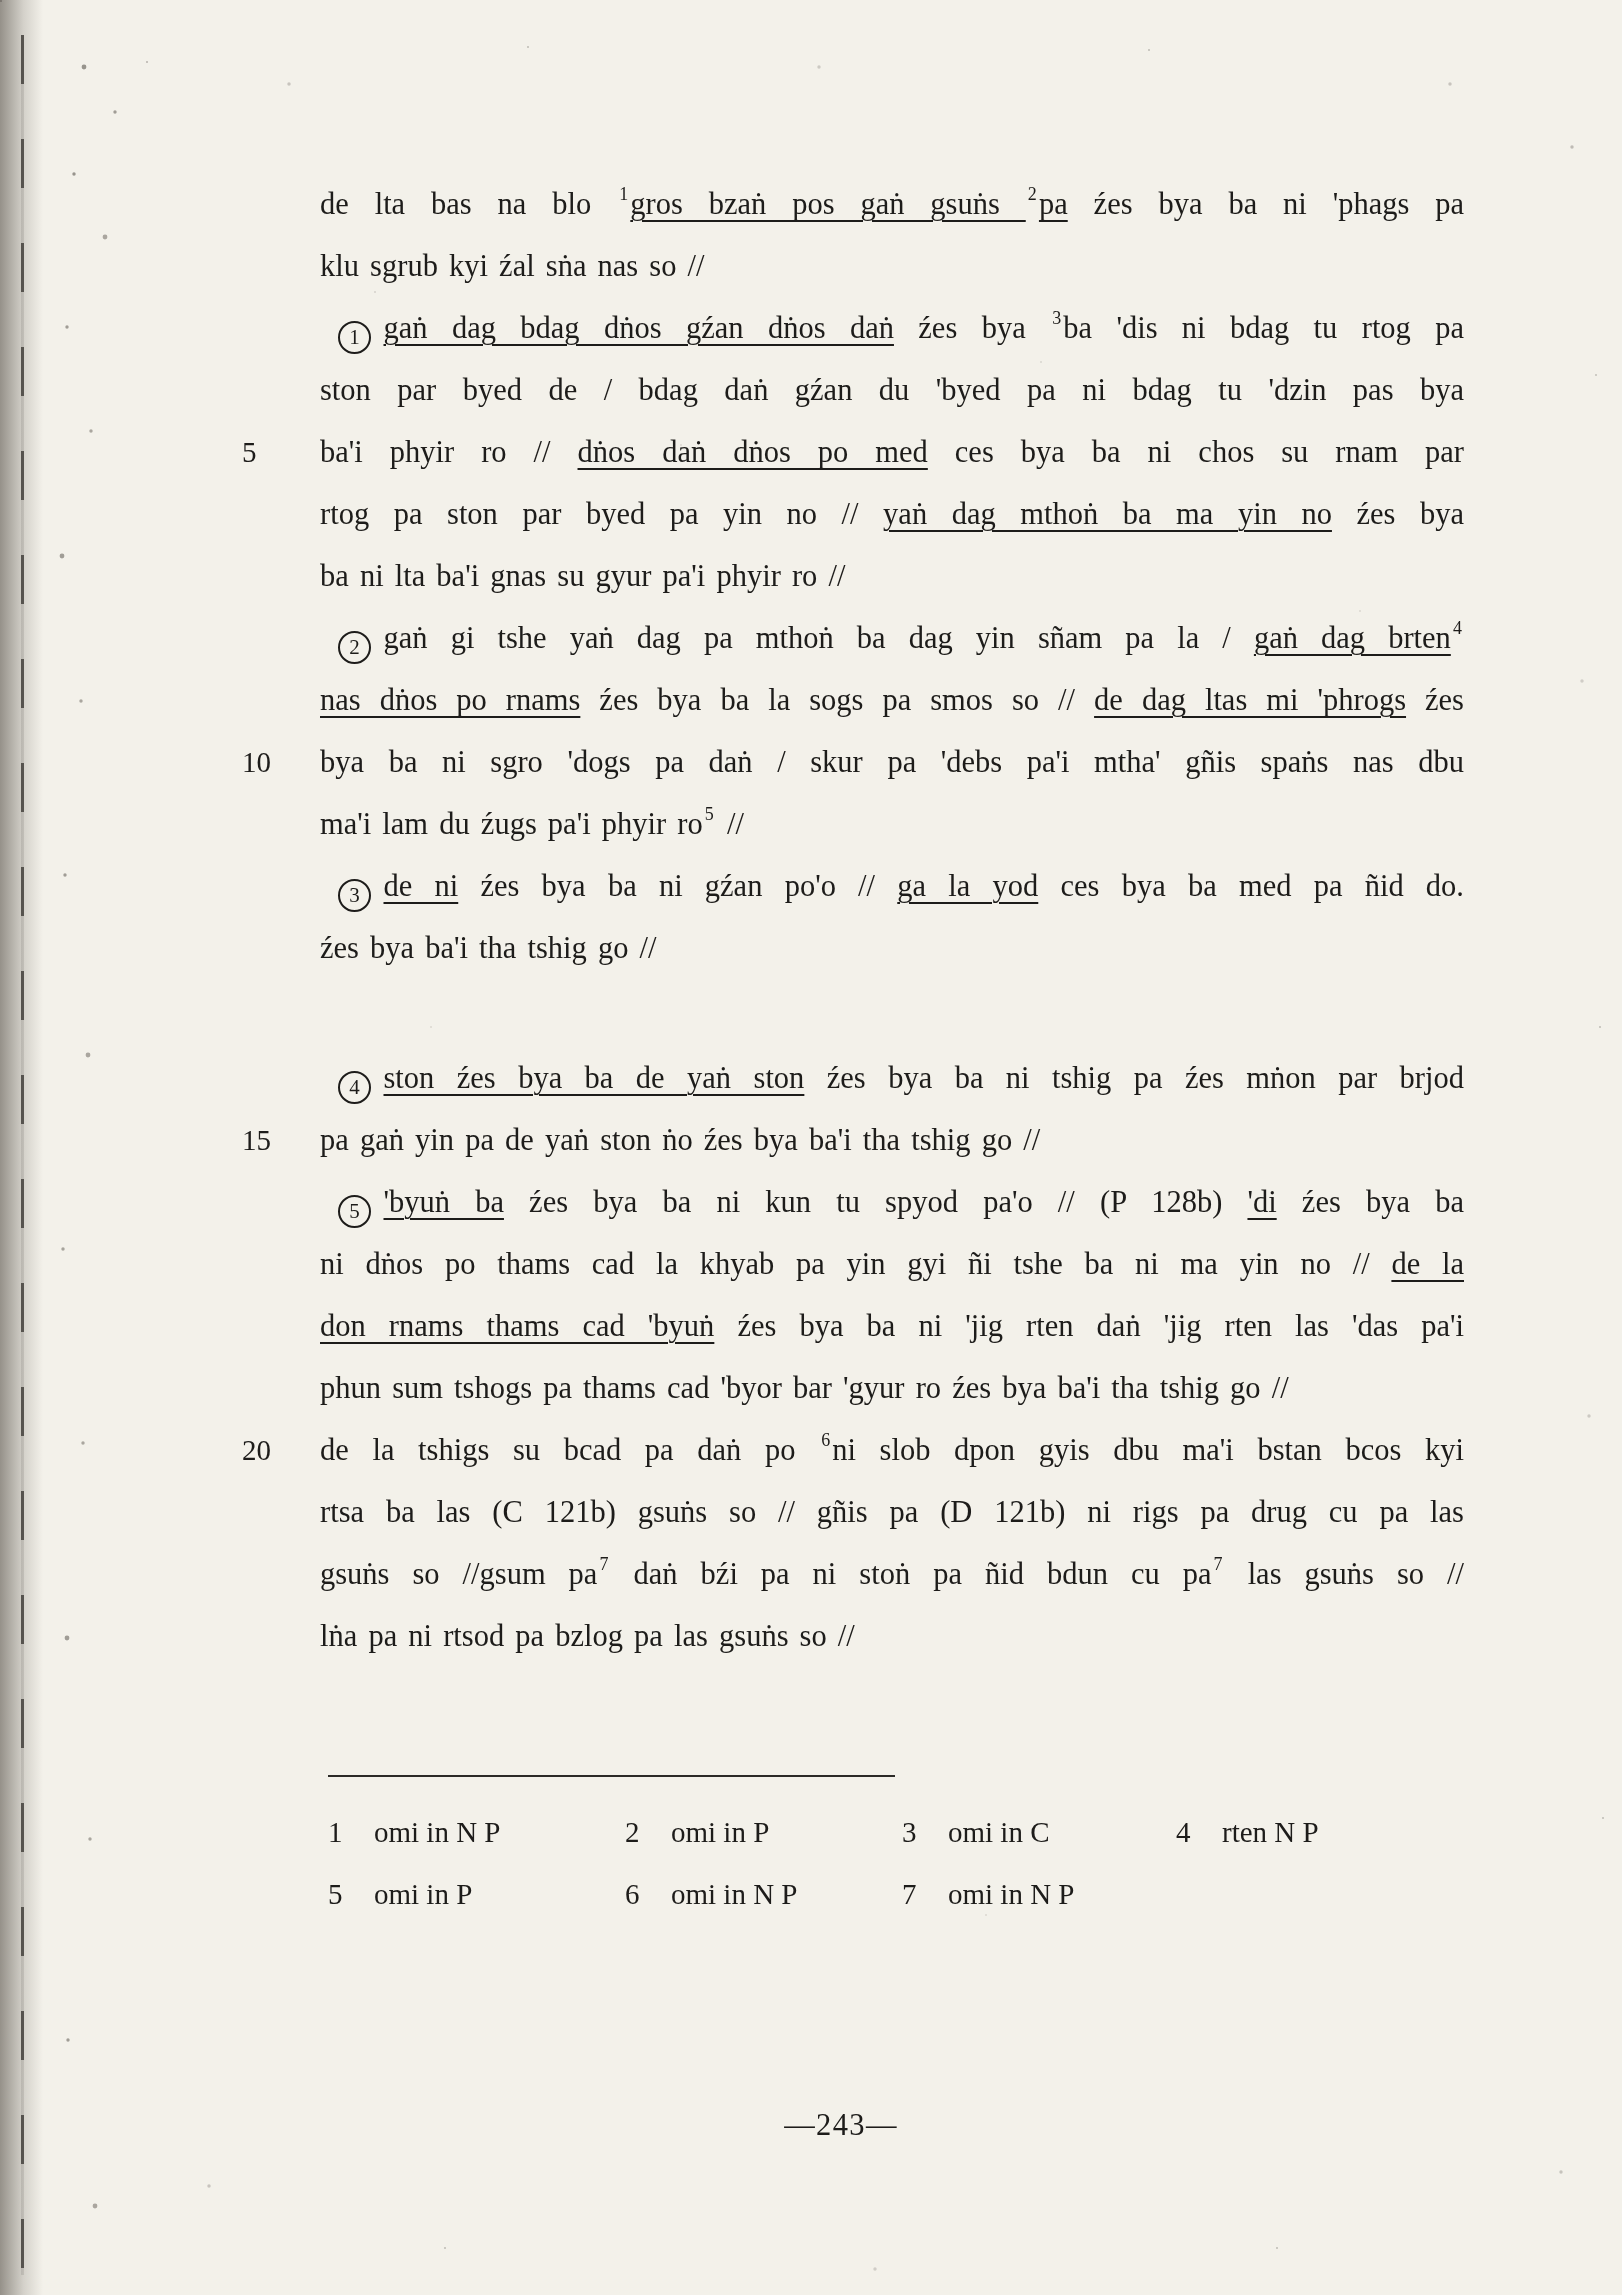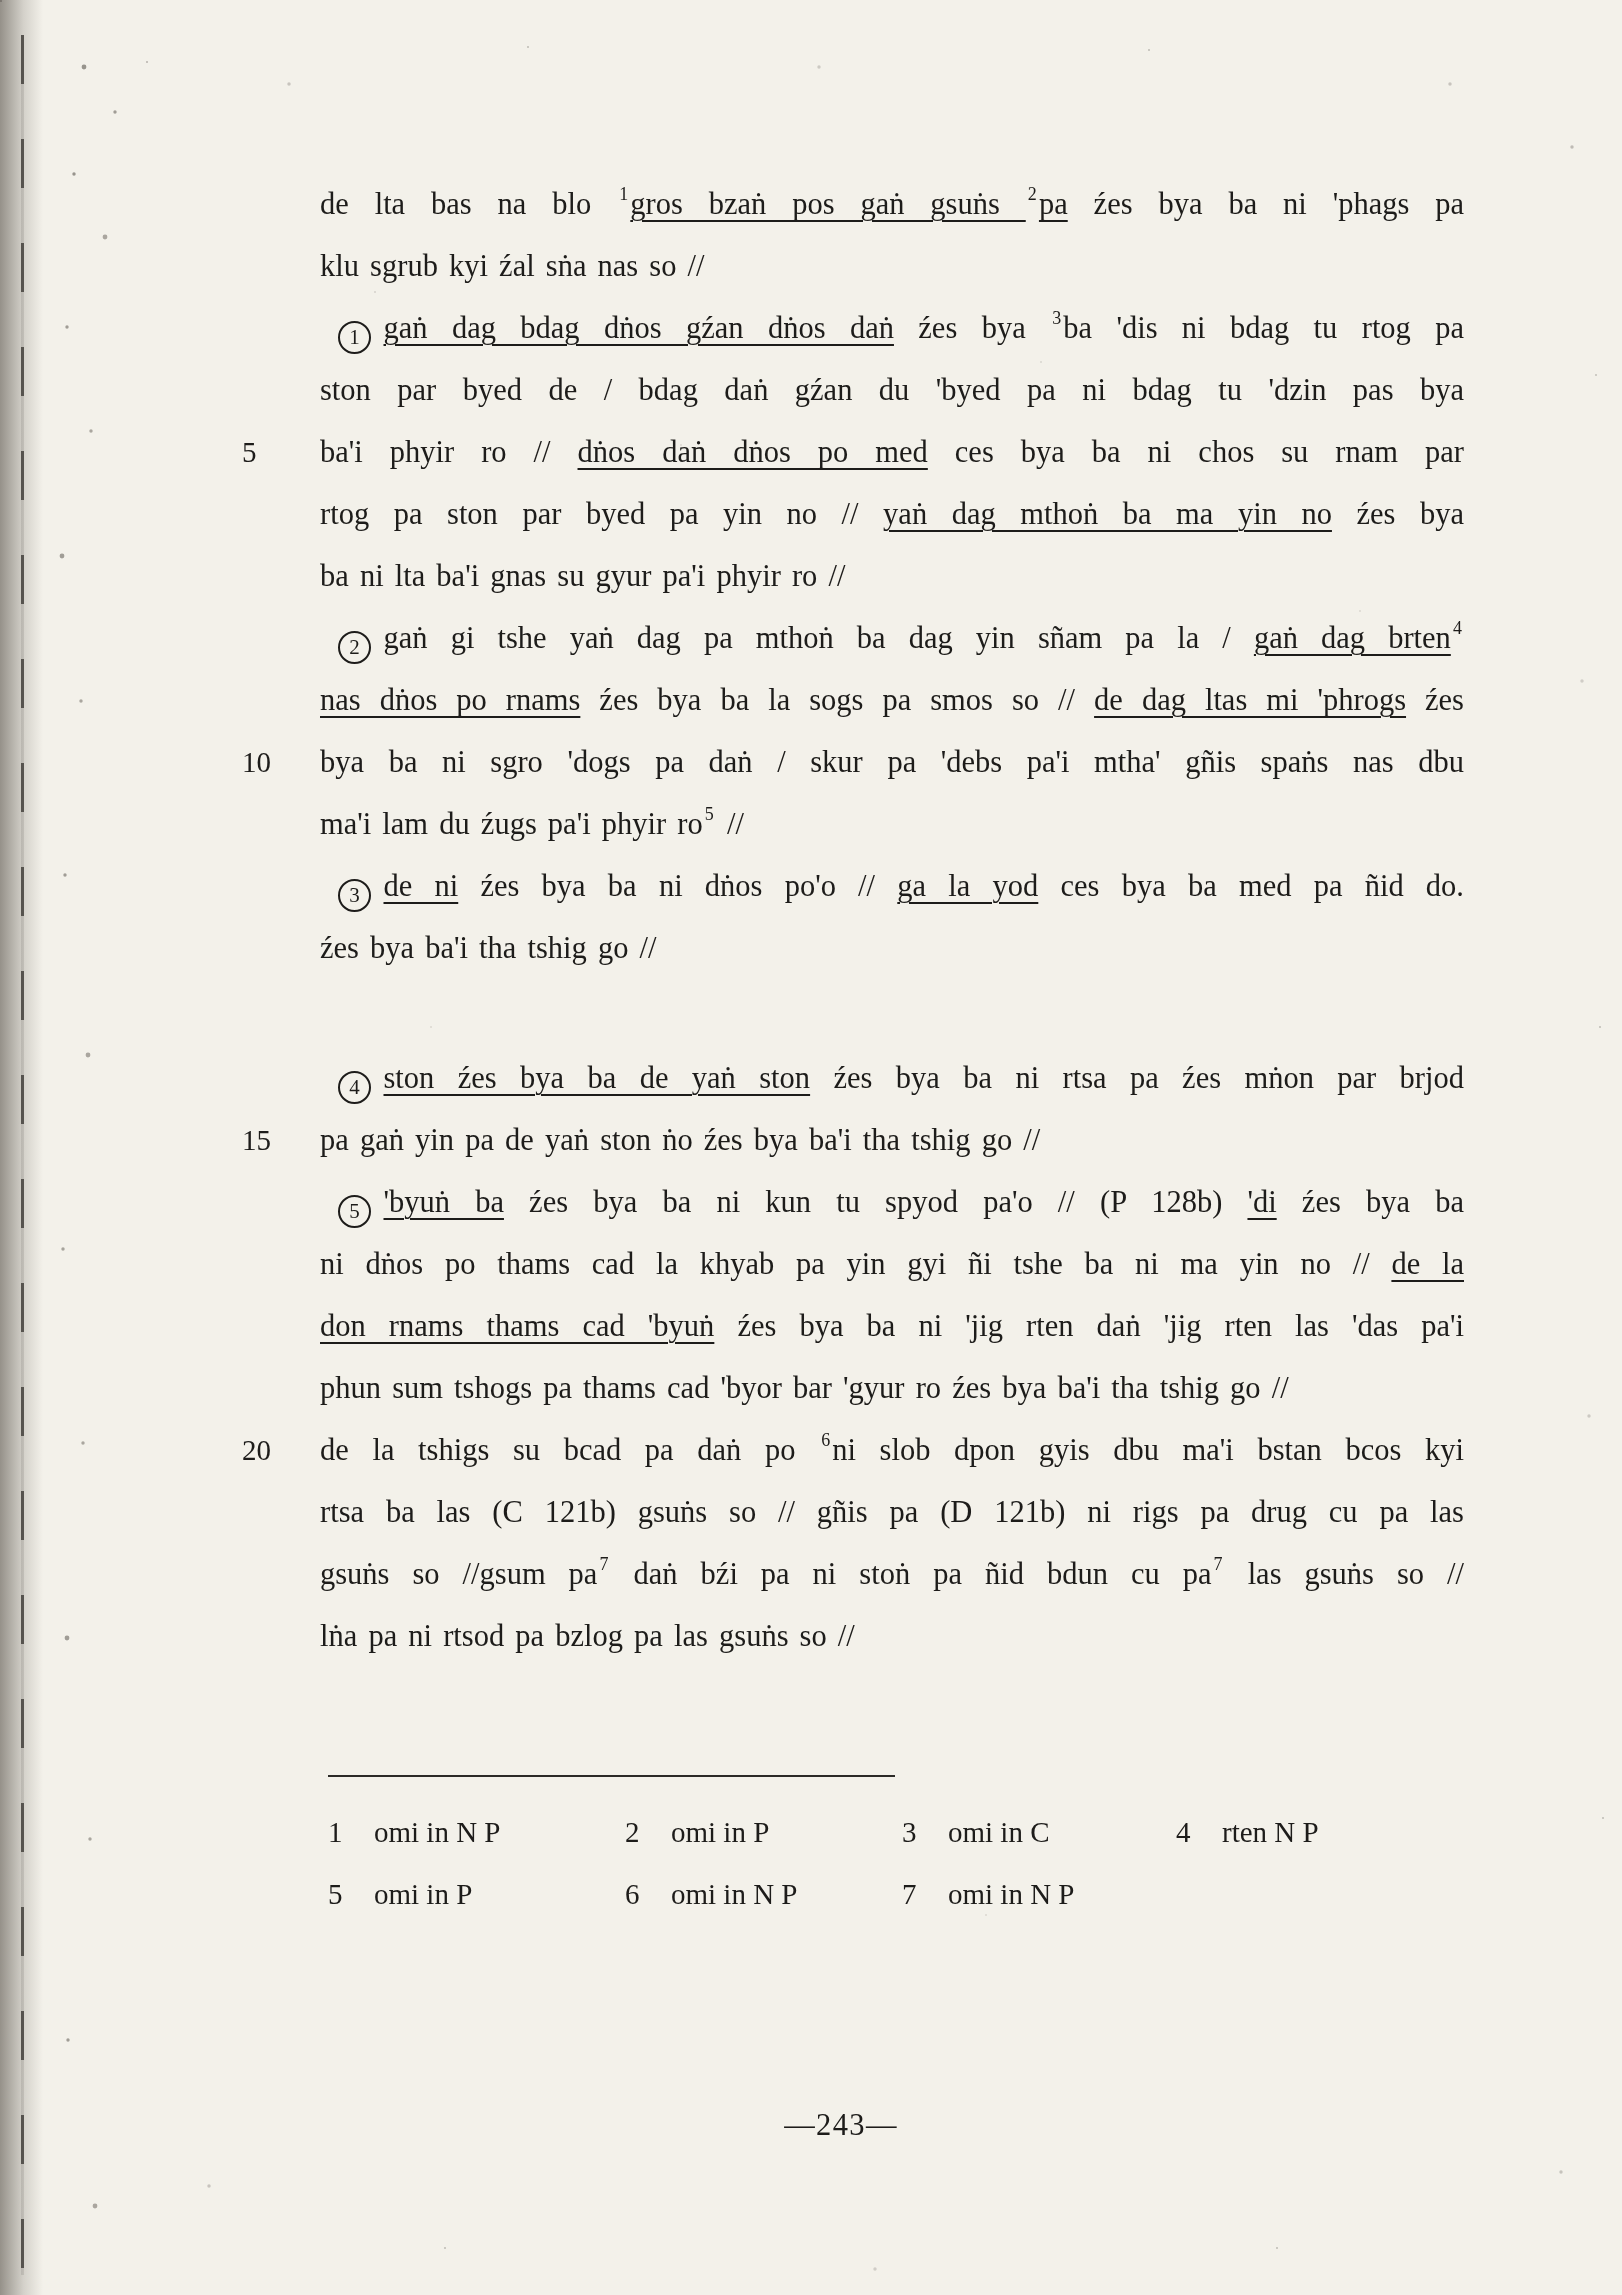--- a/index.html
+++ b/index.html
@@ -88,23 +88,23 @@
     <div class="line"><span class="i">klu sgrub kyi źal sṅa</span><span class=""> nas so  //</span></div>
     <div class="line j indent"><span class="circled">1</span><span class="u ">gaṅ dag bdag dṅos gźan dṅos daṅ</span><span class=""> źes bya </span><sup class="fnref">3</sup><span class="">ba 'dis ni bdag tu rtog pa</span></div>
     <div class="line j"><span class="">ston par byed de  /  bdag daṅ gźan du 'byed pa ni bdag tu 'dzin pas bya</span></div>
     <div class="line j"><span class="lineno">5</span><span class="">ba'i phyir ro  //  </span><span class="u ">dṅos daṅ dṅos po med</span><span class=""> ces bya ba ni chos su rnam par</span></div>
     <div class="line j"><span class="">rtog pa ston par byed pa yin no  //  </span><span class="u ">yaṅ dag mthoṅ ba ma yin no</span><span class=""> źes bya</span></div>
     <div class="line"><span class="">ba ni lta ba'i gnas su gyur pa'i phyir ro  //</span></div>
     <div class="line j indent"><span class="circled">2</span><span class="">gaṅ gi tshe yaṅ dag pa mthoṅ ba dag yin sñam pa la  /  </span><span class="u ">gaṅ dag brten</span><sup class="fnref">4</sup></div>
     <div class="line j"><span class="u ">nas dṅos po rnams</span><span class=""> źes bya ba la sogs pa smos so  //  </span><span class="u ">de dag ltas mi 'phrogs</span><span class=""> źes</span></div>
     <div class="line j"><span class="lineno">10</span><span class="">bya ba ni sgro 'dogs pa daṅ / skur pa 'debs pa'i mtha' gñis spaṅs nas dbu</span></div>
     <div class="line"><span class="">ma'i lam du źugs pa'i phyir ro</span><sup class="fnref">5</sup><span class="">  //</span></div>
-    <div class="line j indent"><span class="circled">3</span><span class="u ">de ni</span><span class=""> źes bya ba ni dṅos po'o  //  </span><span class="u ">ga la yod</span><span class=""> ces bya ba med pa ñid do.</span></div>
+    <div class="line j indent"><span class="circled">3</span><span class="u ">de ni</span><span class=""> źes bya ba ni gźan po'o  //  </span><span class="u ">ga la yod</span><span class=""> ces bya ba med pa ñid do.</span></div>
     <div class="line"><span class="">źes bya ba'i tha tshig go  //</span></div>
-    <div class="line j gap indent"><span class="circled">4</span><span class="u ">ston źes bya ba de yaṅ ston</span><span class=""> źes bya ba ni rtsa pa źes mṅon par brjod</span></div>
+    <div class="line j gap indent"><span class="circled">4</span><span class="u ">ston źes bya ba de yaṅ ston</span><span class=""> źes bya ba ni tshig pa źes mṅon par brjod</span></div>
     <div class="line"><span class="lineno">15</span><span class="">pa gaṅ yin pa de yaṅ ston ṅo źes bya ba'i tha tshig go  //</span></div>
     <div class="line j indent"><span class="circled">5</span><span class="u ">'byuṅ ba</span><span class=""> źes bya ba ni kun tu spyod pa'o  //  (P 128b) </span><span class="u ">'di</span><span class=""> źes bya ba</span></div>
     <div class="line j"><span class="">ni dṅos po thams cad la khyab pa yin gyi ñi tshe ba ni ma yin no  //  </span><span class="u ">de la</span></div>
     <div class="line j"><span class="u ">don rnams thams cad 'byuṅ</span><span class=""> źes bya ba ni 'jig rten daṅ 'jig rten las 'das pa'i</span></div>
     <div class="line"><span class="">phun sum tshogs pa thams cad 'byor bar 'gyur ro źes bya ba'i tha tshig go  //</span></div>
     <div class="line j"><span class="lineno">20</span><span class="">de la tshigs su bcad pa daṅ po </span><sup class="fnref">6</sup><span class="">ni slob dpon gyis </span><span class="i">dbu ma'i bstan bcos kyi</span></div>
     <div class="line j"><span class="i">rtsa ba</span><span class="">  las (C 121b) gsuṅs so  //  gñis pa (D 121b) ni </span><span class="i">rigs pa drug cu pa</span><span class="">  las</span></div>
     <div class="line j"><span class="">gsuṅs so  //gsum pa</span><sup class="fnref">7</sup><span class=""> daṅ bźi pa ni </span><span class="i">stoṅ pa ñid bdun cu pa</span><sup class="fnref">7</sup><span class="">  las gsuṅs so  //</span></div>
     <div class="line"><span class="">lṅa pa ni </span><span class="i">rtsod pa bzlog pa</span><span class="">  las gsuṅs so  //</span></div>
   </div>

